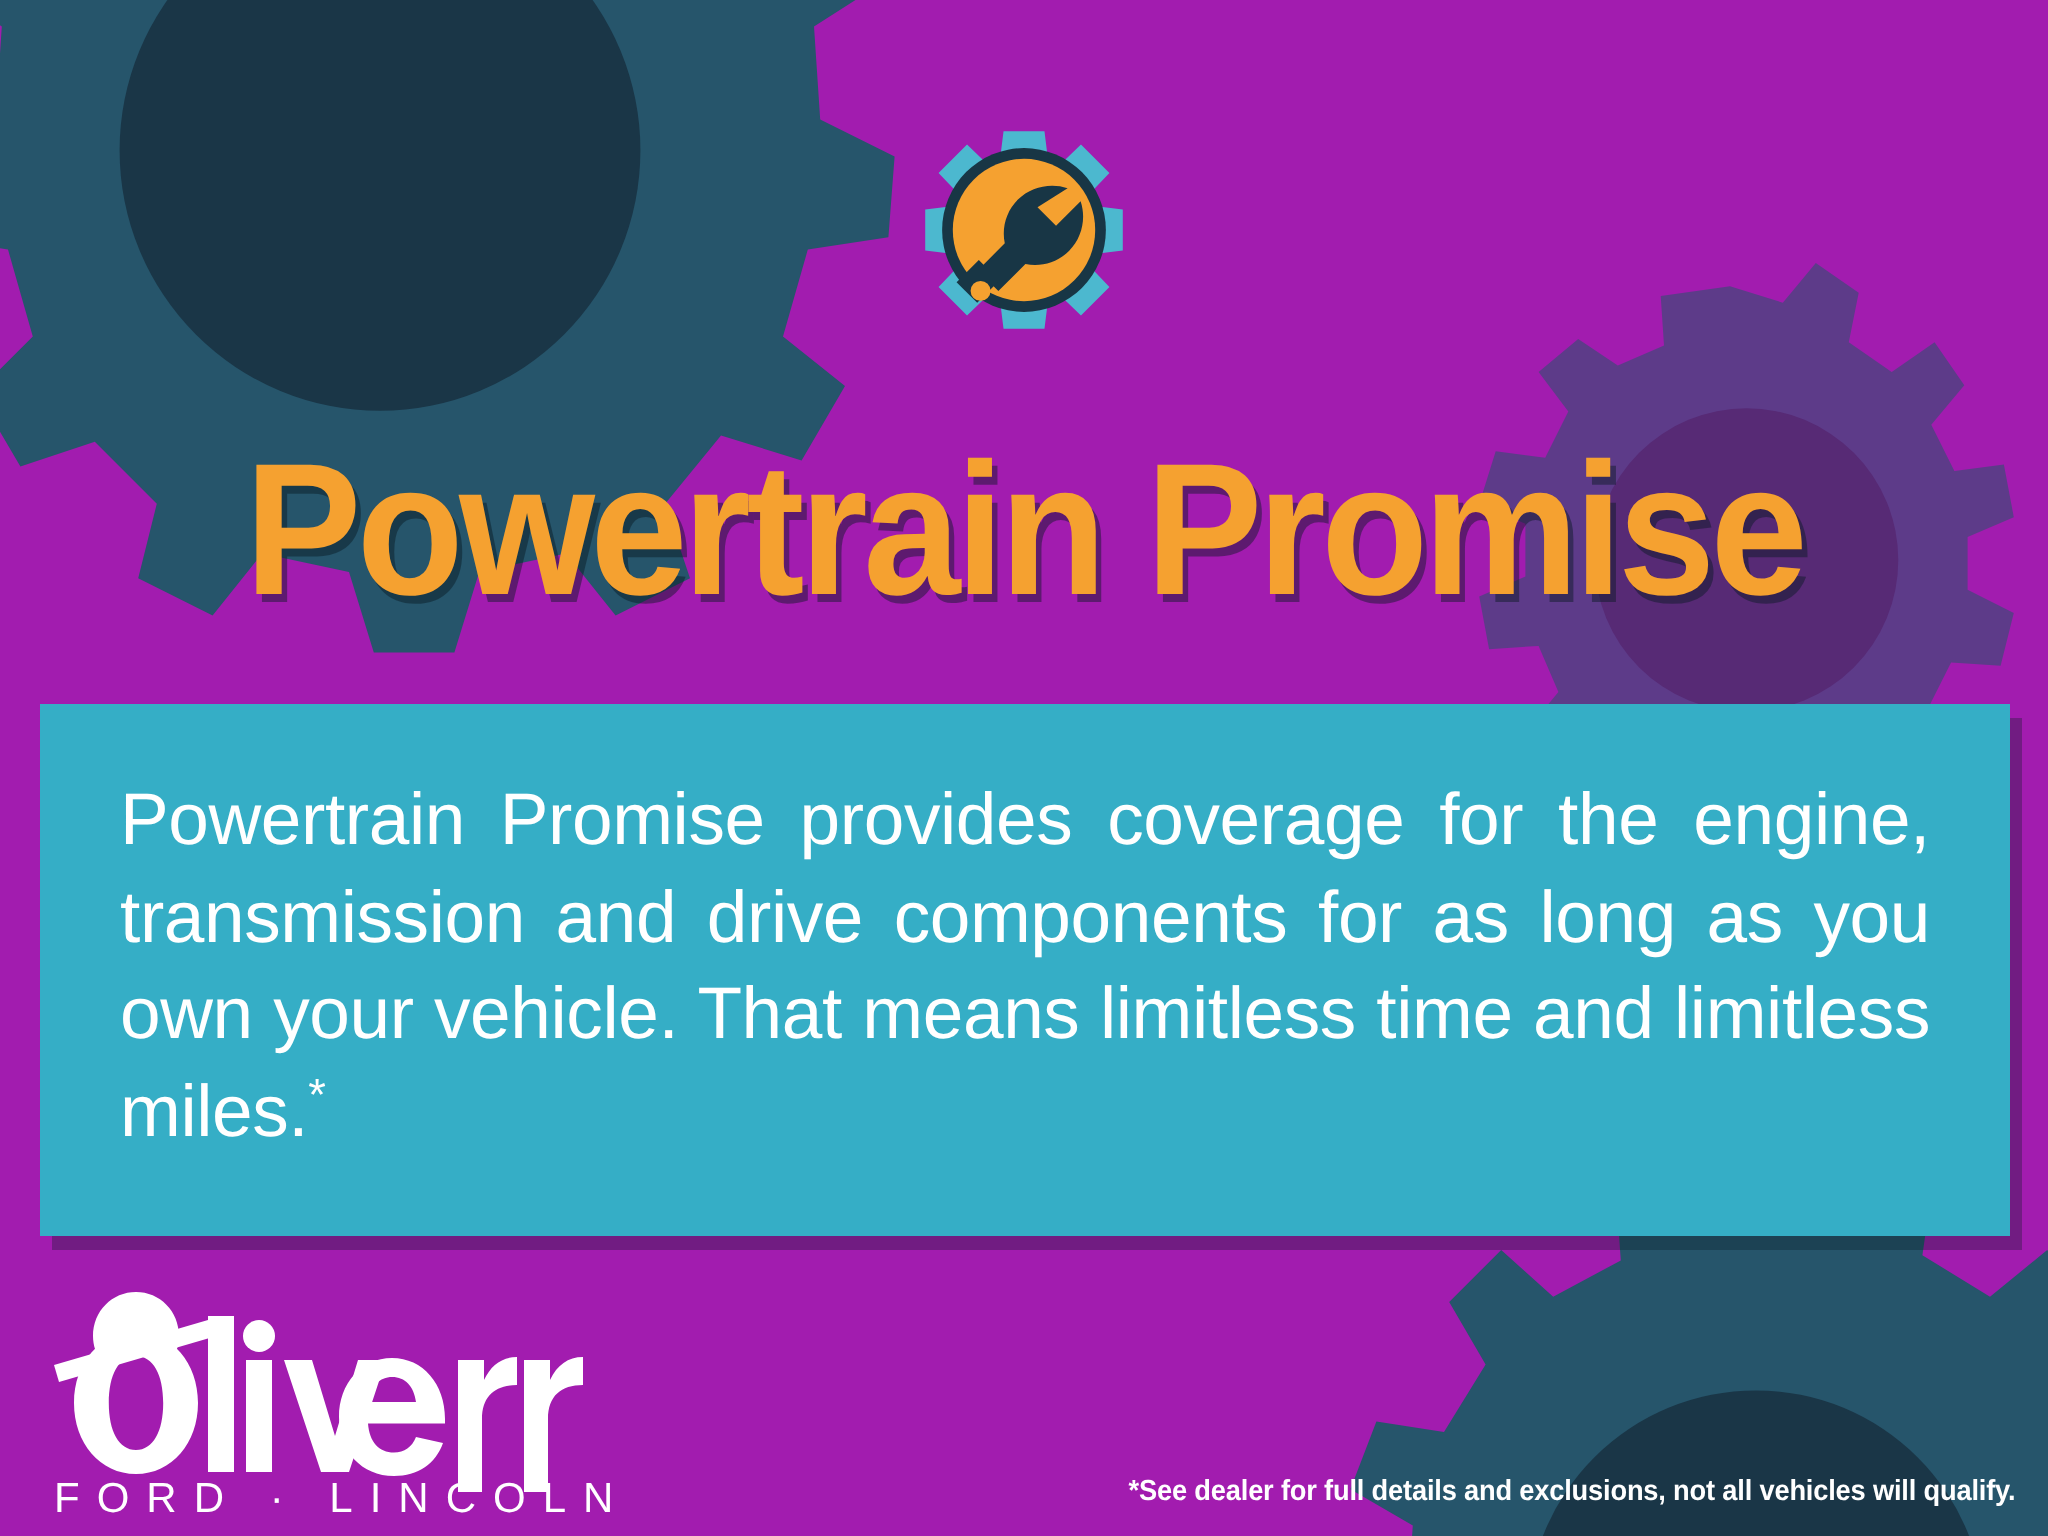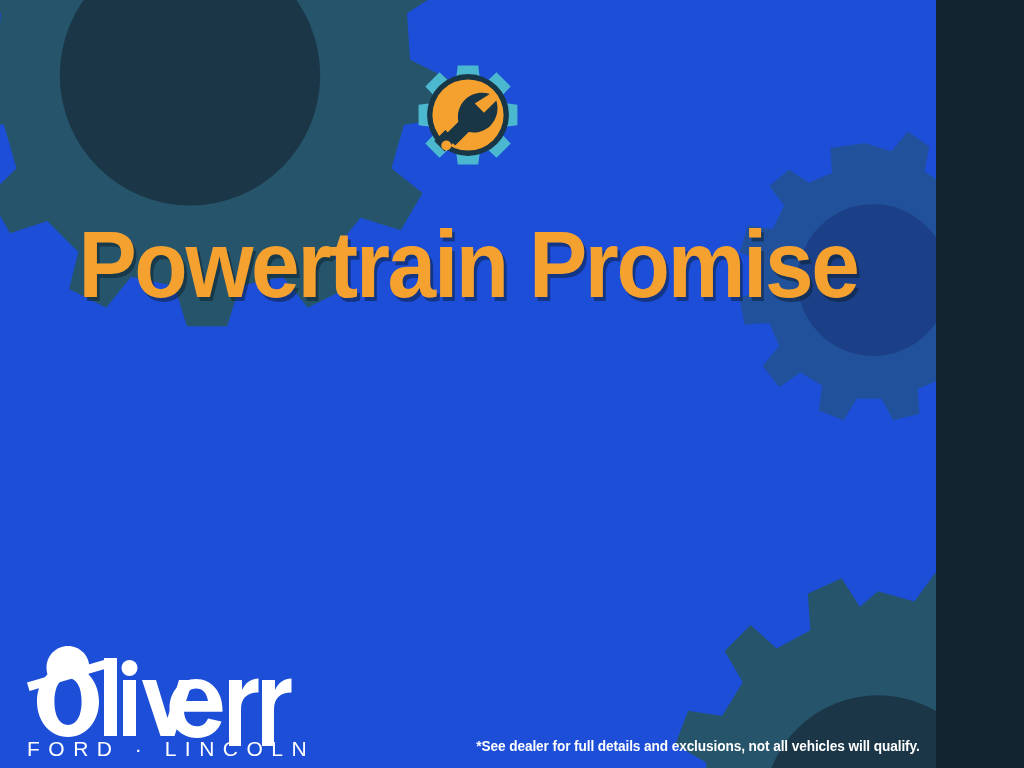--- a/index.html
+++ b/index.html
@@ -2,24 +2,24 @@
 <html><head>
 <meta charset="utf-8">
 <style>
   html, body {
     margin: 0;
     padding: 0;
     background: #12242f;
   }
   #poster {
     position: relative;
-    width: 936px;
+    width: 1024px;
     height: 768px;
     overflow: hidden;
-    background: #1d4ed8;
+    background: #a21caf;
     font-family: "Liberation Sans", sans-serif;
     -webkit-font-smoothing: antialiased;
   }
 
   
   .bg-layer {
     position: absolute;
     inset: 0;
     overflow: hidden;
     pointer-events: none;
@@ -177,20 +177,28 @@
                c7.3 -7.3 9.6 -18.4 6.4 -27.9
                l-13.8 13.8
                l-10.4 -10.4 Z"></path>
       <path d="M84.1 117.8 l11.6 11.6 l-12.5 12.5 l-11.6 -11.6 Z" transform="translate(-9.5,-1)"></path>
       <circle cx="75.6" cy="134.2" r="5.6" fill="#f5a130"></circle>
     </g>
   </svg>
 
   <div class="title">Powertrain Promise</div>
 
+  <div class="panel">
+    <p class="panel-text">
+      <span>Powertrain Promise provides coverage for the</span>
+      <span>engine, transmission and drive components</span>
+      <span>for as long as you own your vehicle. That</span>
+      <span class="last-line">means limitless time and limitless miles.</span><span class="asterisk">*</span>
+    </p>
+  </div>
 
   <svg class="logo" viewBox="0 0 300 124">
 
     <g fill="#ffffff">
 
       <path d="M44 30
                c-18 0 -31 15.5 -31 35.5
                c0 20 13 35.5 31 35.5
                c18 0 31 -15.5 31 -35.5
                c0 -20 -13 -35.5 -31 -35.5 Z

